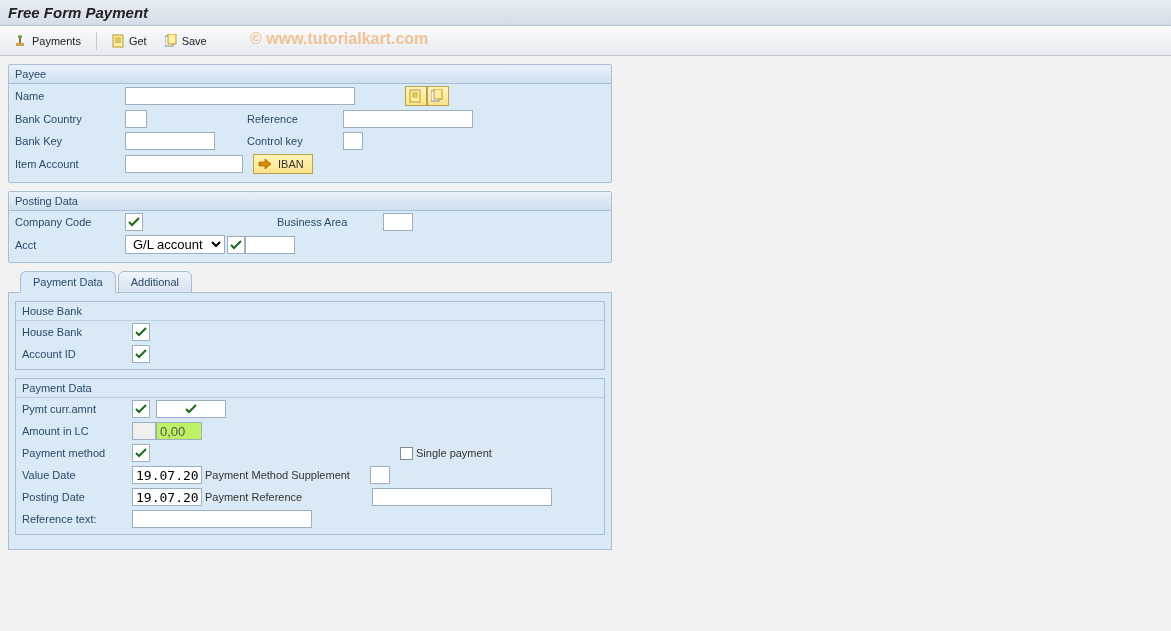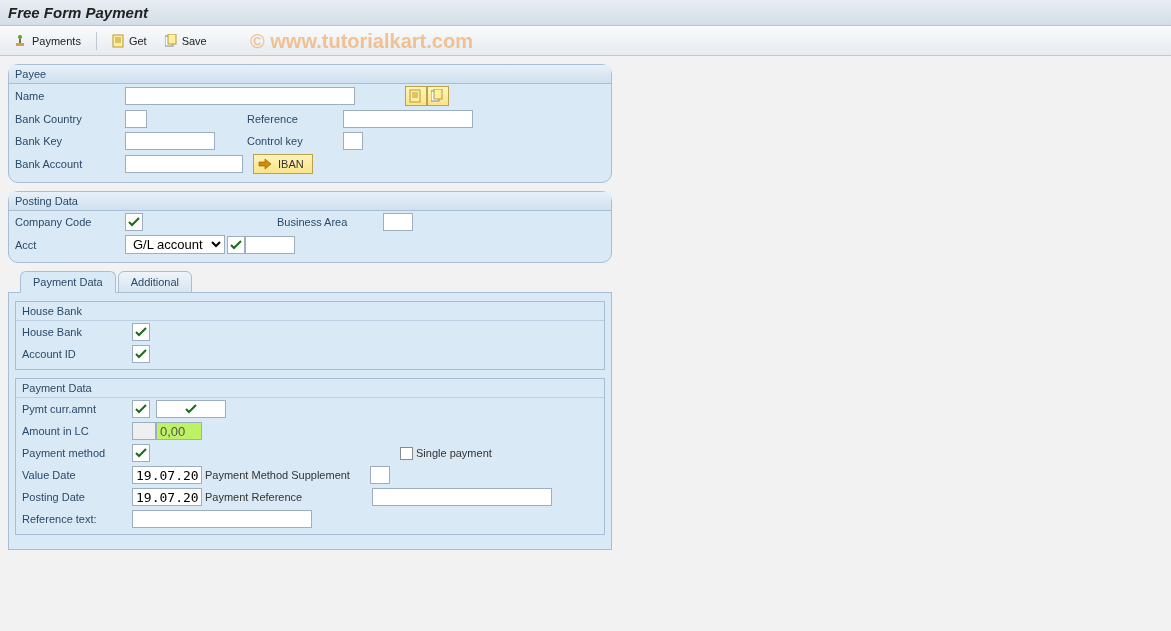--- a/index.html
+++ b/index.html
@@ -41,30 +41,30 @@
   cursor: pointer;
   border: 1px solid transparent;
   border-radius: 2px;
   color: #222;
 }
 .tb-sep { width:1px; height:18px; background:#c0c8d2; margin:0 4px; }
 .watermark {
   position: absolute;
   left: 250px;
   top: 4px;
-  font-size: 20px;
+  font-size: 16px;
   font-weight: bold;
   color: rgba(240,160,80,0.6);
   pointer-events: none;
 }
 .content { padding: 8px; width: 620px; }
 .group {
   background: #d9e9f5;
   border: 1px solid #a8bed4;
-  border-radius: 10px;
+  border-radius: 2px;
   margin-bottom: 8px;
   padding-bottom: 6px;
 }
 .group-hdr {
   background: linear-gradient(#e8f1f9, #cfe0ef);
   border-bottom: 1px solid #a8bed4;
   padding: 3px 6px;
   color: #2a4a6a;
   font-weight: normal;
 }
@@ -207,21 +207,21 @@
       <input type="text" style="width: 130px;" value="">
     </div>
     <div class="row">
       <span class="lbl">Bank Key</span>
       <input type="text" style="width: 90px;" value="">
       <span style="width:28px"></span>
       <span class="lbl2" style="width:100px">Control key</span>
       <input type="text" style="width: 20px;" value="">
     </div>
     <div class="row">
-      <span class="lbl">Bank Account</span>
+      <span class="lbl">Item Account</span>
       <input type="text" style="width: 118px;" value="">
       <span style="width:10px"></span>
       <span class="btn-iban">
         <svg width="14" height="12">
             <use href="#arrow-r"></use>
           </svg>
         <span>IBAN</span>
       </span>
     </div>
   </div>

